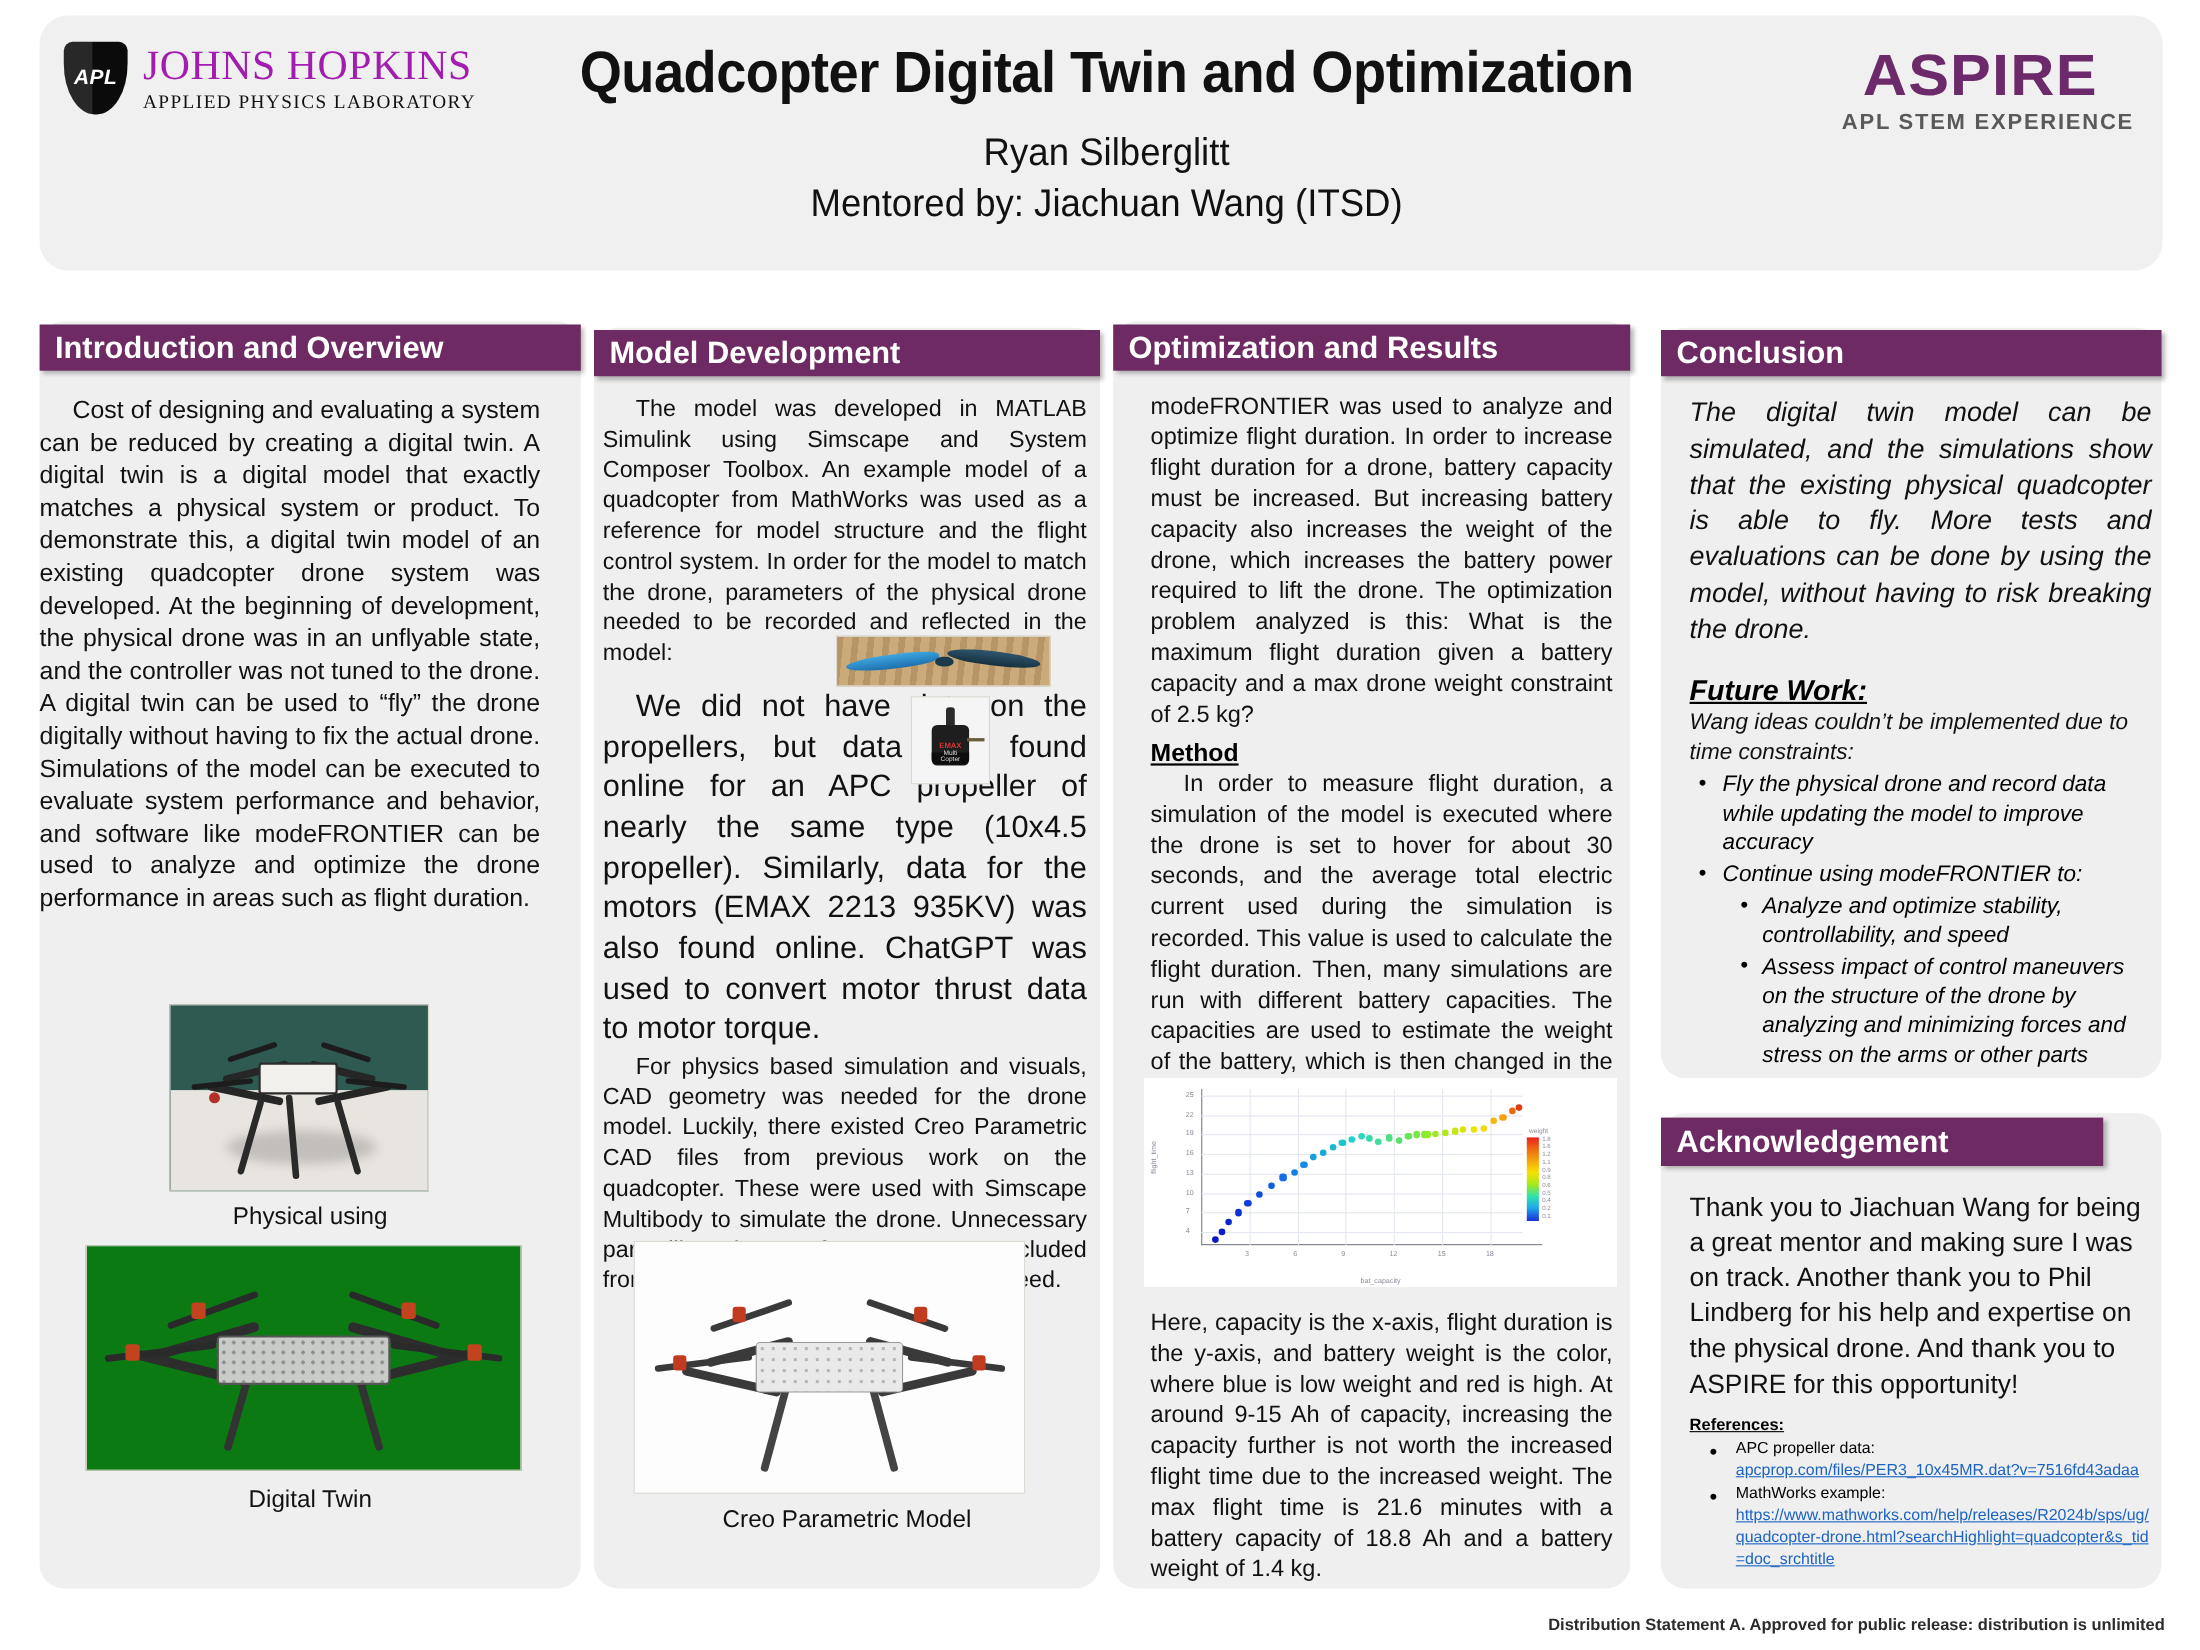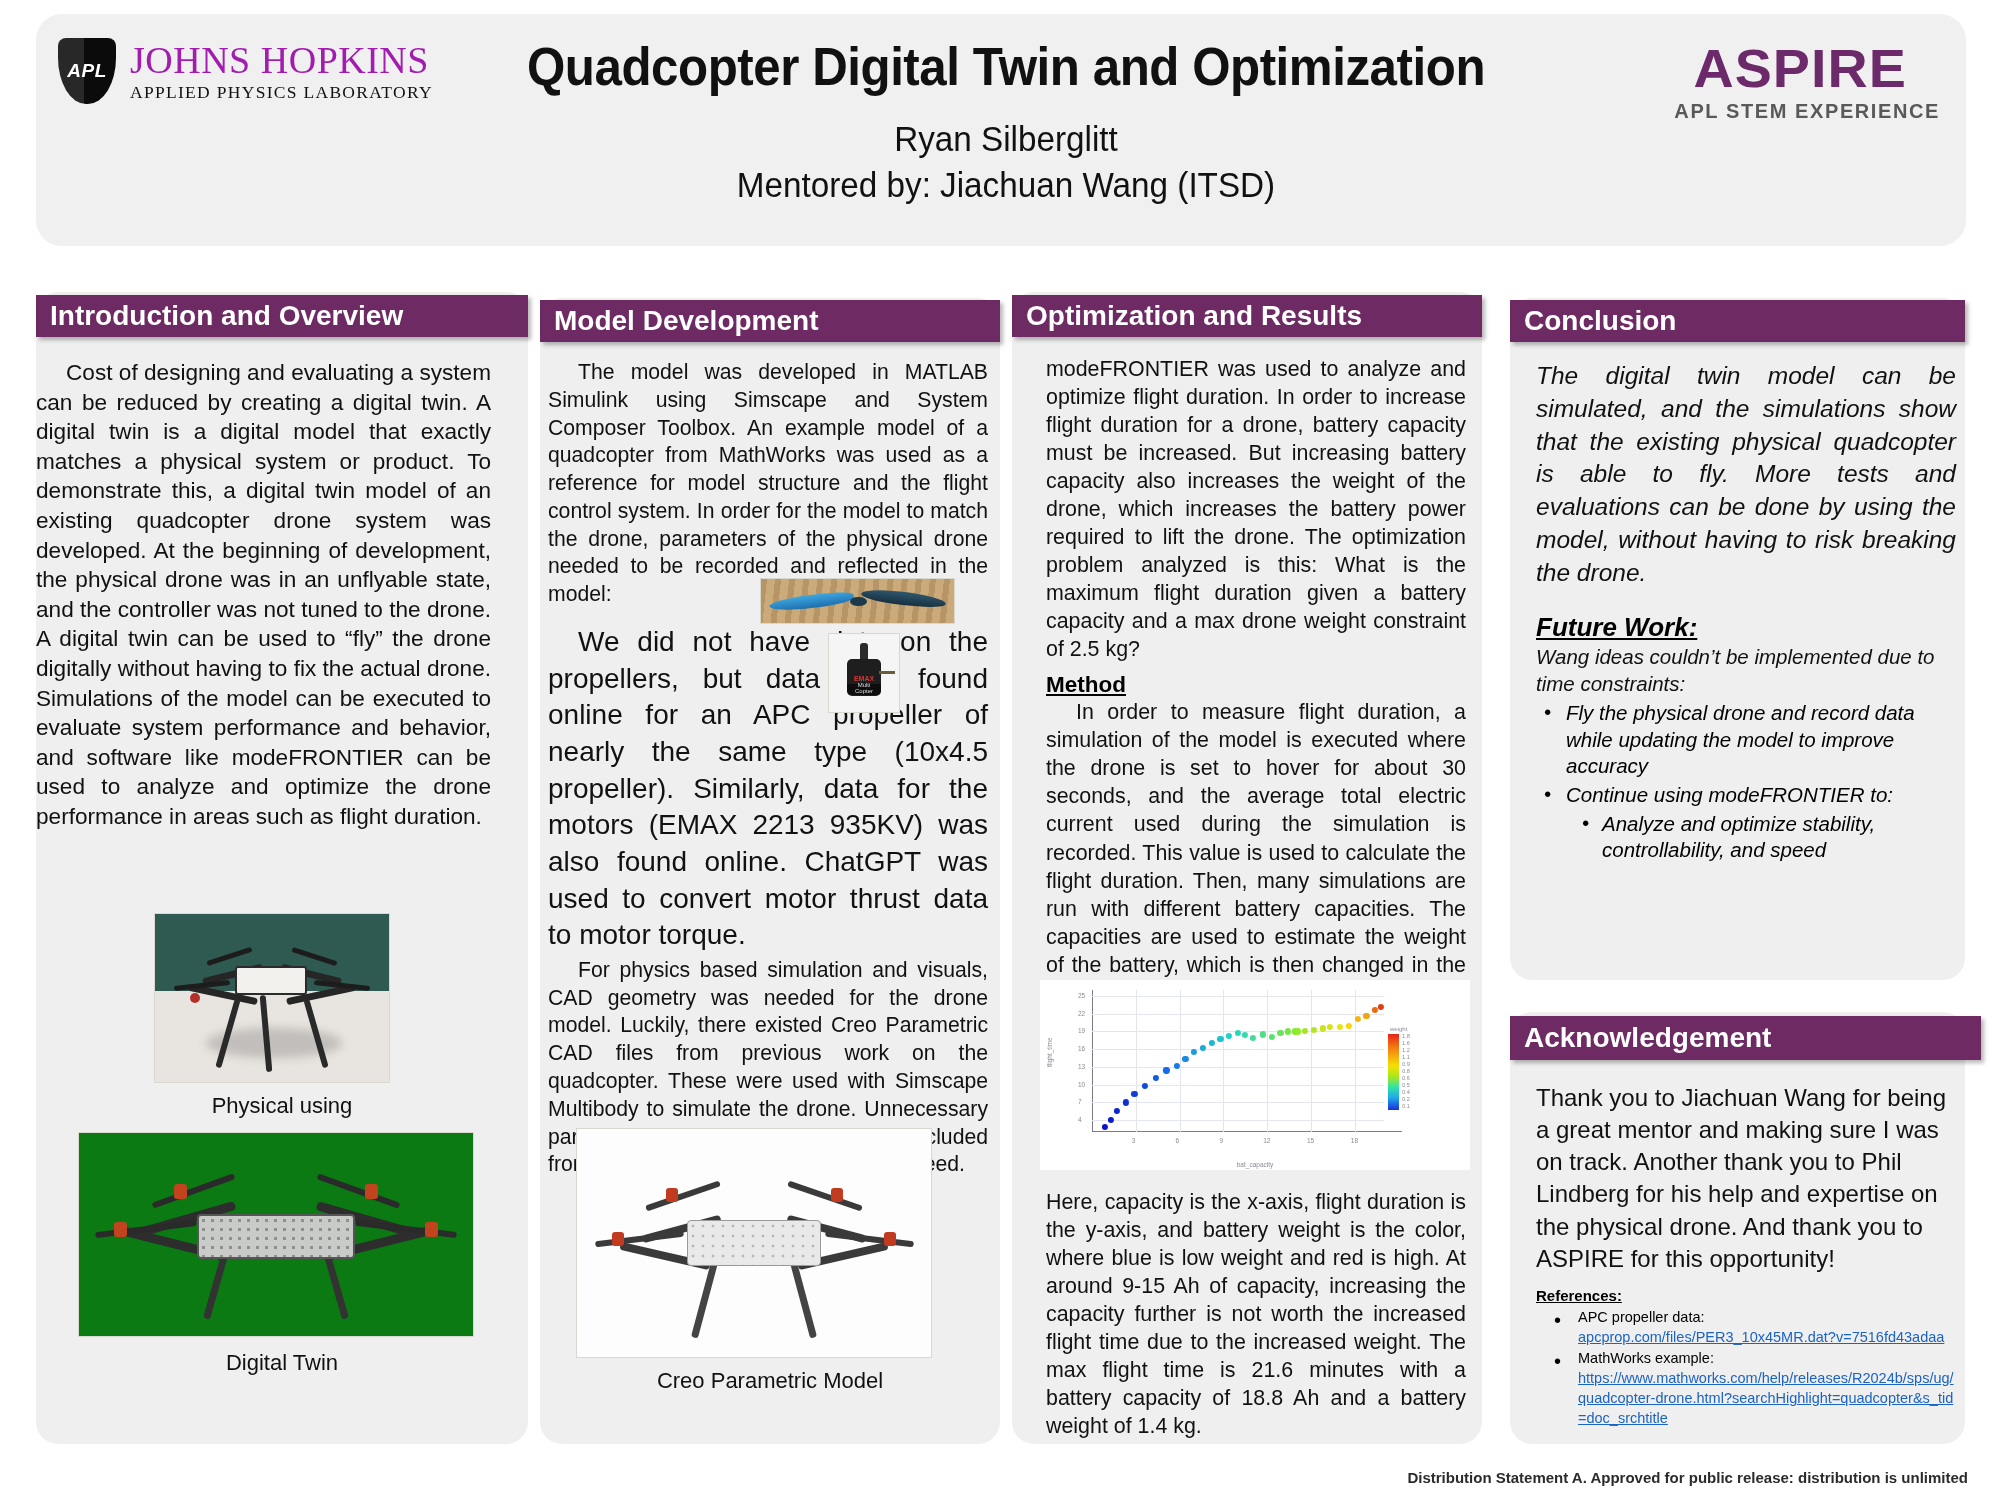--- a/index.html
+++ b/index.html
@@ -59,21 +59,21 @@
   .sec-header {
     position:absolute; color:#fff; background:#6d2a63; font-weight:bold;
     display:flex; align-items:center; padding-left:14px;
     box-shadow: 3px 3px 4px rgba(0,0,0,0.28);
     letter-spacing:0px;
   }
   .sh1 { left:36px;   top:295px;  width:492px; height:42px; font-size:28px; }
   .sh2 { left:540px;  top:300px;  width:460px; height:42px; font-size:28px; }
   .sh3 { left:1012px; top:295px;  width:470px; height:42px; font-size:28px; }
   .sh4 { left:1510px; top:300px;  width:455px; height:42px; font-size:28px; }
-  .sh5 { left:1510px; top:1016px; width:471px; height:44px; font-size:28px; }
+  .sh5 { left:1510px; top:1016px; width:402px; height:44px; font-size:28px; }
 
   .body-text { font-size: 22.6px; line-height: 1.31; color:#111; text-align: justify; }
   .body-text.lh-tall { line-height: 1.34; }
   .indent { text-indent: 30px; }
 
   .c1-text { position:absolute; left:36px; top:358px; width:455px; }
   .c2-text { position:absolute; left:548px; top:358px; width:440px; font-size:21.2px; }
   .c3-text { position:absolute; left:1046px; top:355px; width:420px; font-size:21.4px; }
   .c4-text { position:absolute; left:1536px; top:360px; width:420px; font-size:24.5px; line-height:1.33;font-style:italic;}
 
@@ -398,20 +398,21 @@
   <div class="c4-text">
     <p class="body-text lh-tall" style="font-size:24.5px;">The digital twin model can be simulated, and the simulations show that the existing physical quadcopter is able to fly. More tests and evaluations can be done by using the model, without having to risk breaking the drone.</p>
     <div class="fw-head" style="margin-top:20px;">Future Work:</div>
     <p class="body-text" style="font-size:20.5px; text-align:left;">Wang ideas couldn’t be implemented due to time constraints:</p>
     <ul class="b b2" style="font-size:20.5px; line-height:1.3;">
       <li>Fly the physical drone and record data while updating the model to improve accuracy</li>
       <li>Continue using modeFRONTIER to:</li>
     </ul>
     <ul class="b b3" style="font-size:20.5px; line-height:1.3; margin-left:32px;">
       <li>Analyze and optimize stability, controllability, and speed</li>
+      <li>Assess impact of control maneuvers on the structure of the drone by analyzing and minimizing forces and stress on the arms or other parts</li>
     </ul>
   </div>
 
   <div class="col col4b"></div>
   <div class="sec-header sh5">Acknowledgement</div>
 
   <div style="position:absolute; left:1536px; top:1082px; width:420px;">
     <p class="body-text lh-tall" style="font-size:24px; text-align:left;">Thank you to Jiachuan Wang for being a great mentor and making sure I was on track. Another thank you to Phil Lindberg for his help and expertise on the physical drone. And thank you to ASPIRE for this opportunity!</p>
     <div class="ref-head">References:</div>
     <ul class="b ref-list">

